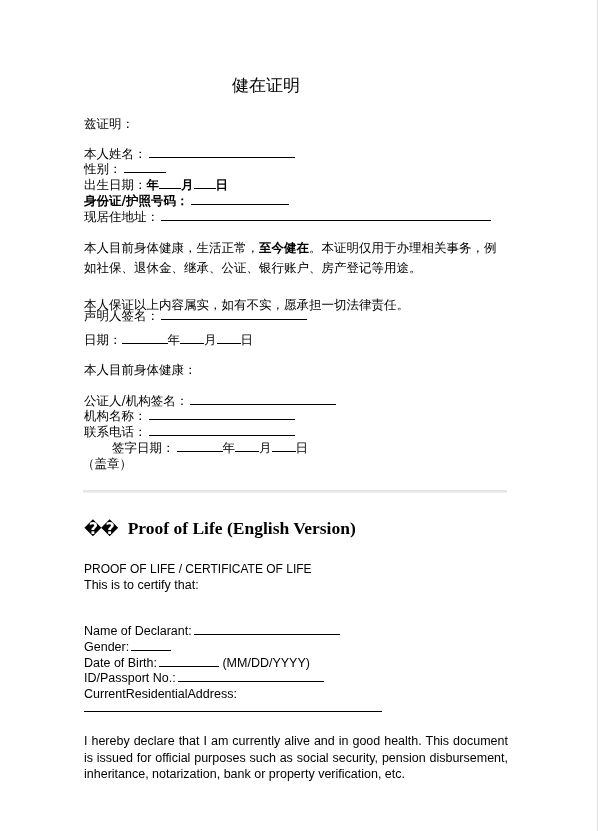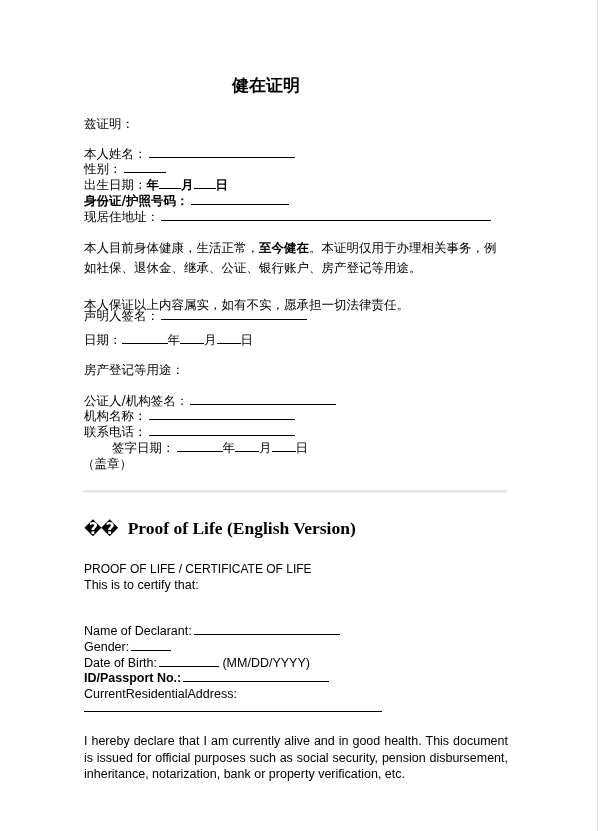--- a/index.html
+++ b/index.html
@@ -1,21 +1,21 @@
 <!DOCTYPE html>
 <html><head>
   <meta charset="utf-8">
   <style>
     html, body { margin: 0; padding: 0; background: #ffffff; }
     body { width: 600px; height: 831px; position: relative; overflow: hidden; color: #000; }
     .page-edge { position: absolute; top: 0; right: 2px; width: 1px; height: 831px; background: #e2e2e2; }
     .zh { font-family: "DejaVu Serif", "Liberation Serif", serif; font-size: 12.5px; }
     .en { font-family: "Liberation Sans", "DejaVu Sans", sans-serif; font-size: 12.5px; }
     .abs { position: absolute; left: 84px; white-space: nowrap; line-height: 16px; }
-    .title-zh { position: absolute; left: 0; width: 600px; top: 74px; text-align: center; font-family: "DejaVu Serif", serif; font-weight: bold; font-size: 17px; padding-right: 68px; box-sizing: border-box; }
+    .title-zh { position: absolute; left: 0; width: 600px; top: 74px; text-align: center; font-family: "DejaVu Serif", serif; font-weight: normal; font-size: 17px; padding-right: 68px; box-sizing: border-box; }
     .blank { display: inline-block; border-bottom: 1px solid #000; height: 11px; vertical-align: baseline; margin-left: 2px; }
     .b { font-weight: bold; }
     .para { position: absolute; left: 84px; width: 422px; line-height: 20px; }
     .para-en { position: absolute; left: 84px; width: 424px; line-height: 16.5px; text-align: justify; }
     .rule { position: absolute; left: 83px; top: 490px; width: 424px; height: 2px; background: #e6e6e6; border-bottom: 1px solid #efefef; }
     .title-en { position: absolute; left: 84px; top: 518px; font-family: "Liberation Serif", "DejaVu Serif", serif; font-weight: bold; font-size: 17.5px; white-space: nowrap; }
     .replacement { font-family: "DejaVu Sans", sans-serif; font-size: 16px; letter-spacing: -1px; margin-right: 10px; }
     .subhead { font-family: "Liberation Sans", sans-serif; font-weight: normal; font-size: 12px; }
     .justify-row { position: absolute; left: 84px; width: 422px; display: flex; justify-content: flex-start; line-height: 16px; }
   </style>
@@ -50,21 +50,21 @@
 
 <div class="abs zh" style="top:287px;margin-top:10px;">本人保证以上内容属实，如有不实，愿承担一切法律责任。</div>
 
 <div class="abs zh" style="top:308px;">
   <span>声明人签名：</span><span class="blank" style="width:146px;"></span>
 </div>
 <div class="abs zh" style="top:332px;">
   <span>日期：</span><span class="blank" style="width:46px;margin-left:0;"></span><span>年</span><span class="blank" style="width:24px;margin-left:0;"></span><span>月</span><span class="blank" style="width:24px;margin-left:0;"></span><span>日</span>
 </div>
 
-<div class="abs zh" style="top:362px;">房产登记等用途：</div>
+<div class="abs zh" style="top:362px;">本人目前身体健康：</div>
 
 <div class="abs zh" style="top:393px;">
   <span>公证人/机构签名：</span><span class="blank" style="width:146px;"></span>
 </div>
 <div class="abs zh" style="top:408px;">
   <span>机构名称：</span><span class="blank" style="width:146px;"></span>
 </div>
 <div class="abs zh" style="top:424px;">
   <span>联系电话：</span><span class="blank" style="width:146px;"></span>
 </div>
@@ -85,21 +85,21 @@
 
 <div class="abs en" style="top:623px;">
   <span>Name of Declarant:</span><span class="blank" style="width:146px;"></span>
 </div>
 <div class="abs en" style="top:639px;text-align:right;">
   <span>Gender:</span><span class="blank" style="width:40px;"></span>
 </div>
 <div class="abs en" style="top:655px;">
   <span>Date of Birth:</span><span class="blank" style="width:60px;"></span> <span>(MM/DD/YYYY)</span>
 </div>
-<div class="abs en" style="top:670px;font-weight:bold;">
+<div class="abs en" style="top:670px;">
   <span>ID/Passport No.:</span><span class="blank" style="width:146px;"></span>
 </div>
 <div class="justify-row en" style="top:686px;">
   <span>Current</span>
   <span>Residential</span>
   <span>Address:</span>
 </div>
 <div class="abs en" style="top:700px;">
   <span class="blank" style="width:298px;margin-left:0;"></span>
 </div>

